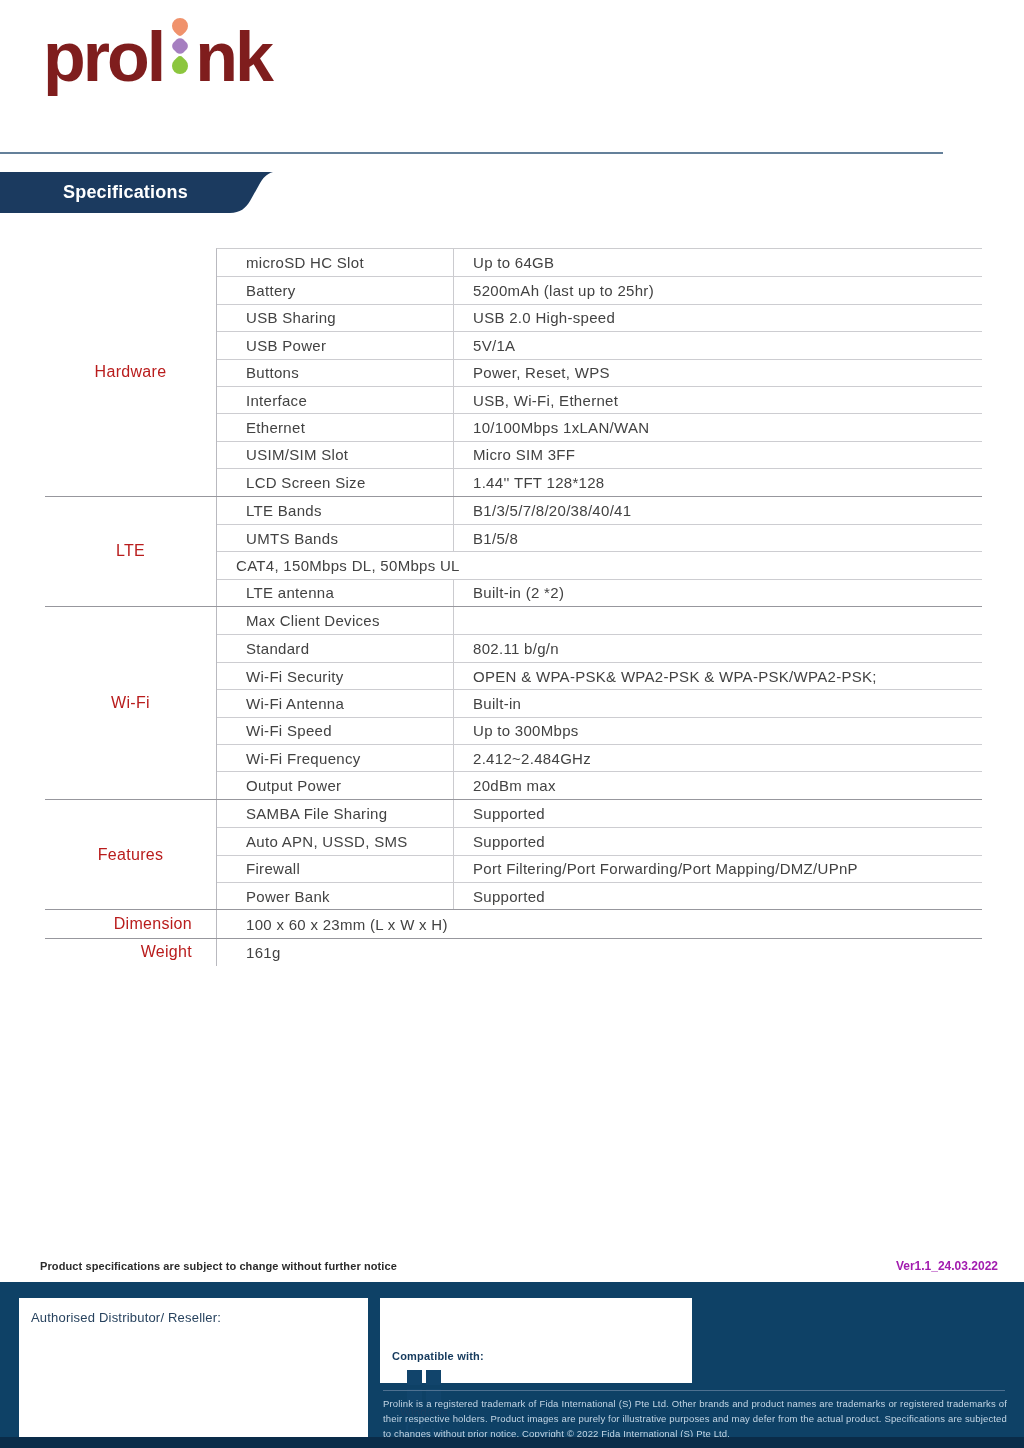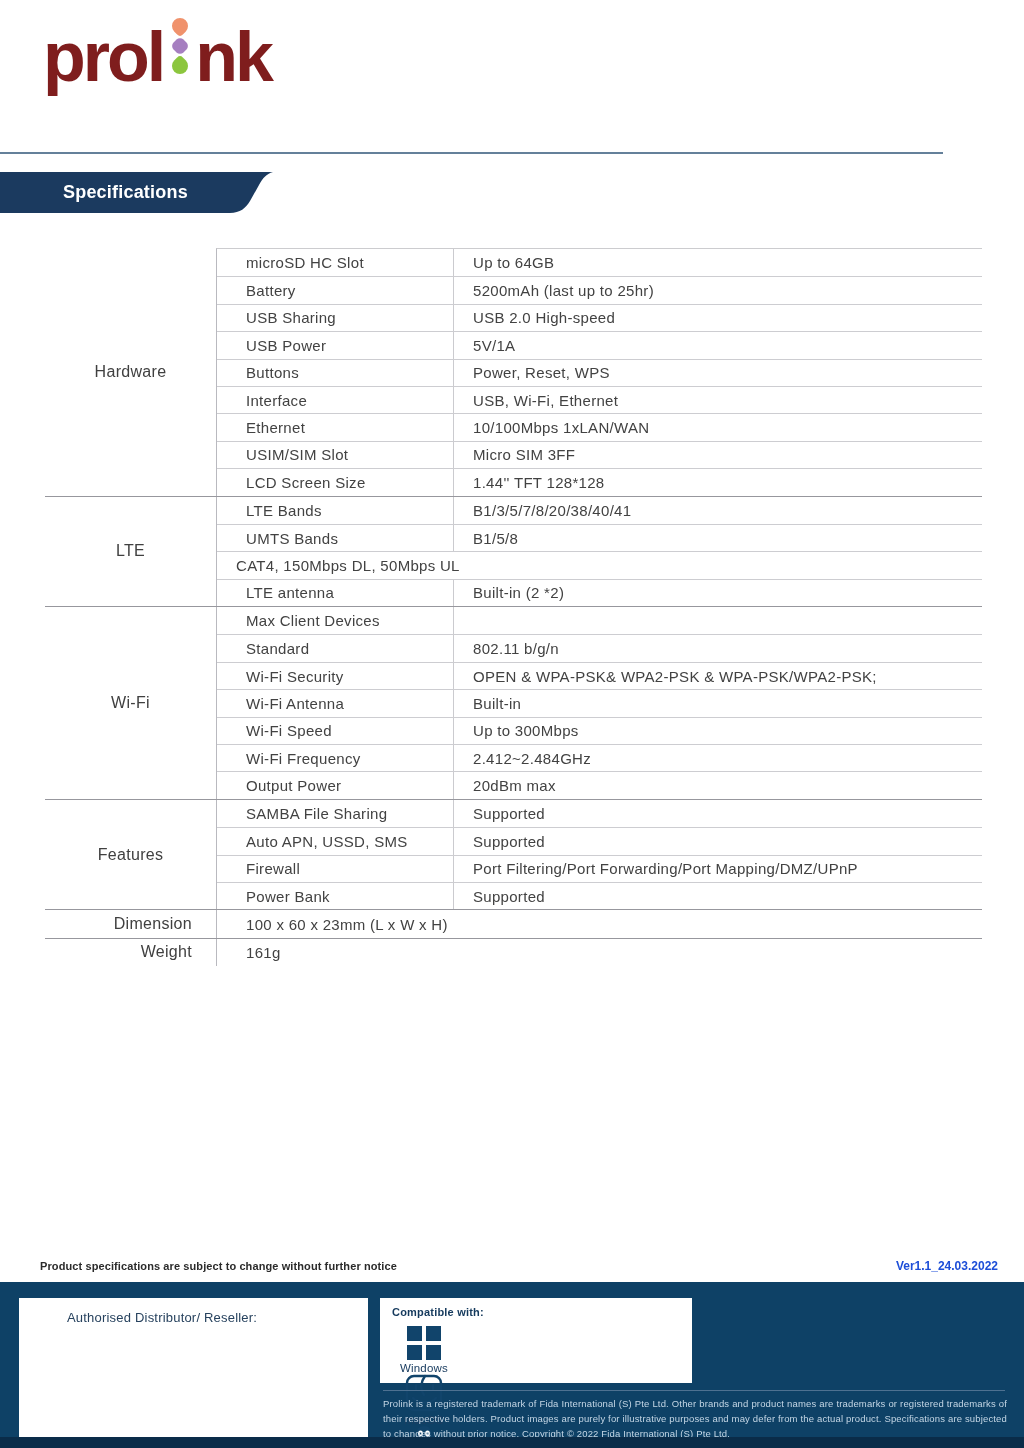--- a/index.html
+++ b/index.html
@@ -21,44 +21,44 @@
   .banner { position:absolute; left:0; top:152px; width:275px; height:41px;margin-top:20px; }
   .banner svg { position:absolute; left:0; top:0; }
   .banner-title { position:absolute; left:63px; top:0; height:41px; display:flex; align-items:center;
                   color:#ffffff; font-size:18px; font-weight:700; letter-spacing:0.2px; }
 
   
   .spec-table { position:absolute; left:45px; top:248px; width:937px; font-size:15px; color:#424242; }
   .spec-group { display:flex; }
   .spec-group + .spec-group { border-top:1.5px solid #97979d; }
   .group-label { flex:none; width:171px; display:flex; align-items:center; justify-content:center;
-                 font-size:16px; color:#404040; letter-spacing:0.3px; }
+                 font-size:16px; color:#b91c1c; letter-spacing:0.3px; }
   .group-label.single { justify-content:flex-end; padding-right:24px; }
   .group-rows { flex:1; border-left:1.5px solid #b9b9bf; }
   .spec-group:first-child .group-rows { border-top:1.5px solid #cccccf; }
   .spec-row { display:flex; height:27.4px; align-items:stretch; }
   .spec-row + .spec-row { border-top:1.5px solid #cdcdd1; }
   .row-key { flex:none; width:237px; border-right:1.5px solid #cbcbcf; display:flex; align-items:center;
              padding-left:29px; letter-spacing:0.3px;text-align:right; }
   .row-val { flex:1; display:flex; align-items:center; padding-left:19px; letter-spacing:0.3px; }
   .row-val-full { flex:1; display:flex; align-items:center; padding-left:29px; letter-spacing:0.3px; }
 
   
   .footnote { position:absolute; left:40px; top:1260px; font-size:11px; font-weight:700; color:#2b2b2b; letter-spacing:0.1px; }
-  .version  { position:absolute; right:26px; top:1259px; font-size:12px; font-weight:700; color:#1d4ed8; }
+  .version  { position:absolute; right:26px; top:1259px; font-size:12px; font-weight:700; color:#a21caf; }
 
   
   .footer-band { position:absolute; left:0; top:1282px; width:1024px; height:166px; background:#0e4166; }
   .footer-strip { position:absolute; left:0; bottom:0; width:100%; height:11px; background:#0a2c49; }
 
-  .distributor-box { position:absolute; left:19px; top:16px; width:349px; height:144px; background:#ffffff;padding-left:36px; }
+  .distributor-box { position:absolute; left:19px; top:16px; width:349px; height:144px; background:#ffffff; }
   .distributor-label { padding:12px 0 0 12px; font-size:13px; color:#27425e; letter-spacing:0.2px; }
 
   .compat-box { position:absolute; left:380px; top:16px; width:312px; height:85px; background:#ffffff; padding:8px 12px 0 12px; }
-  .compat-label { font-size:11px; font-weight:700; color:#14395c; letter-spacing:0.2px; }
+  .compat-label { font-size:11px; font-weight:700; color:#14395c; letter-spacing:0.2px;margin-top:44px; }
   .compat-icons { display:flex; justify-content:space-between; margin-top:4px; padding:0 4px;flex-direction:column; }
   .compat-item { display:flex; flex-direction:column; align-items:center; width:56px; }
   .compat-item .icon { height:38px; display:flex; align-items:flex-end; justify-content:center; }
   .compat-item .plabel { margin-top:2px; font-size:11.5px; color:#1c3e61; letter-spacing:0.2px; }
 
   .legal-rule { position:absolute; left:383px; top:108px; width:622px; height:1px; background:#4e7191; }
   .legal { position:absolute; left:383px; top:114px; width:624px; font-size:9.5px; line-height:1.58;
            color:#c4d6e5; text-align:justify; letter-spacing:0.15px; }
 </style>
 </head>

